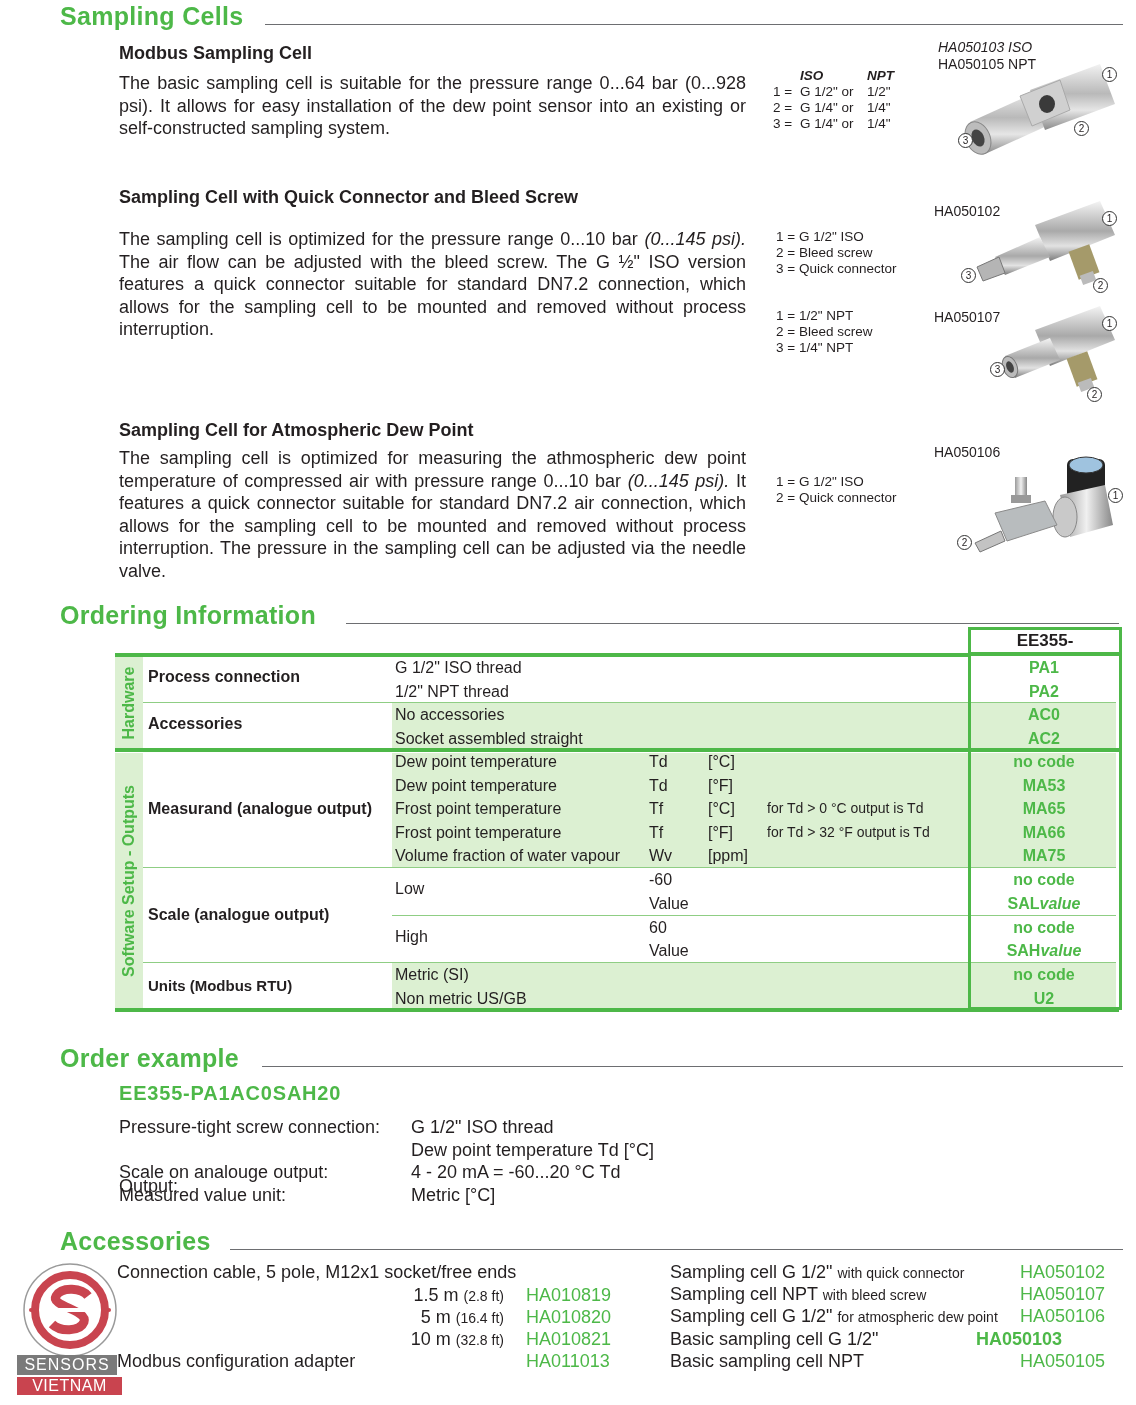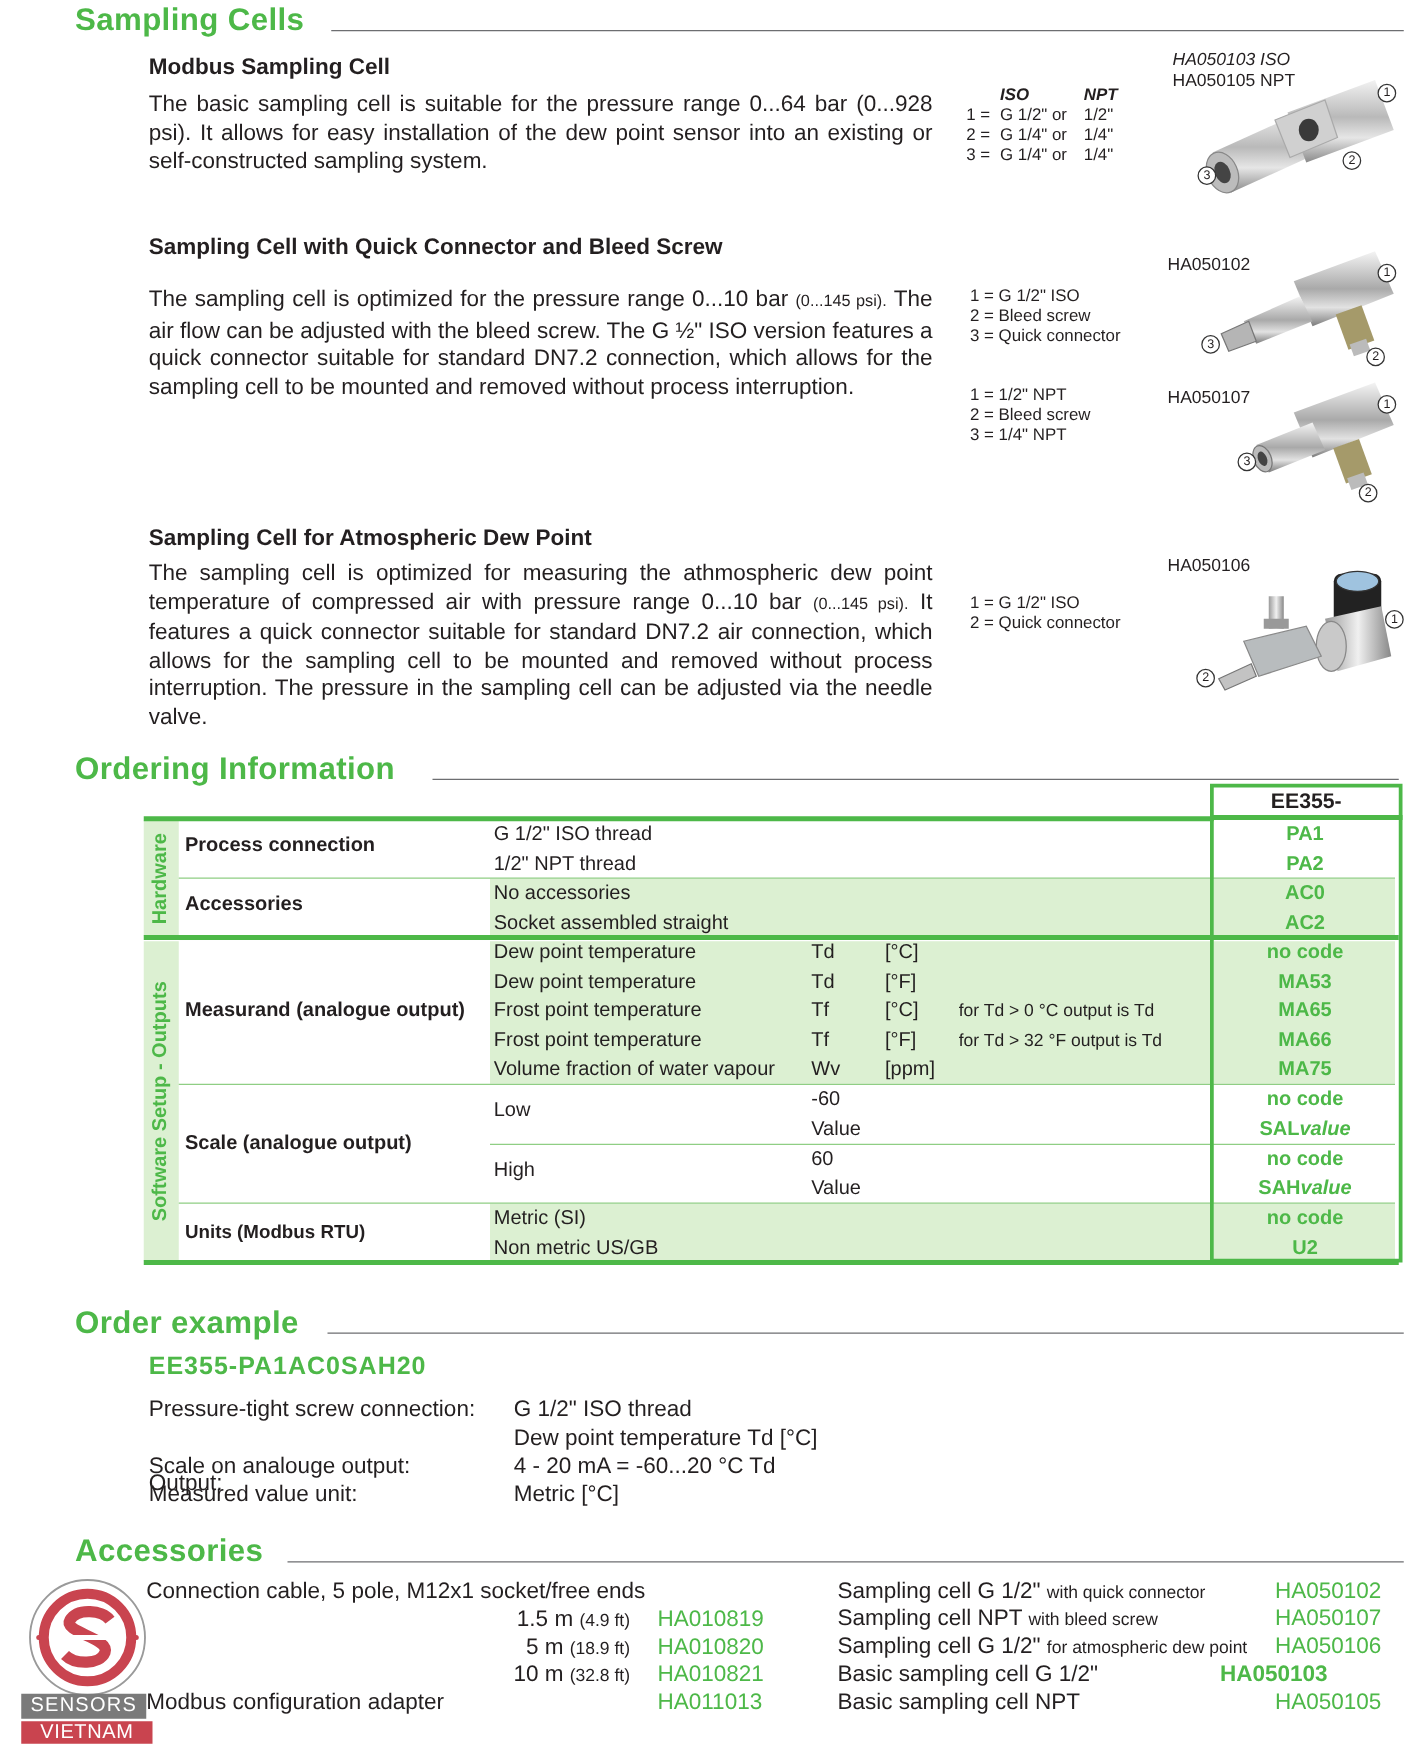--- a/index.html
+++ b/index.html
@@ -2,21 +2,21 @@
 <html><head>
 <meta charset="utf-8">
 <style>
   html,body{margin:0;padding:0;background:#fff;}
   body{width:1136px;height:1405px;position:relative;overflow:hidden;font-family:"Liberation Sans",sans-serif;color:#231f20;}
   .abs{position:absolute;}
   .sec-title{position:absolute;left:60px;font-weight:bold;color:#4db848;font-size:25px;letter-spacing:0.3px;white-space:nowrap;}
   .sec-rule{position:absolute;height:0;border-top:1.5px solid #6d6e71;}
   .sub-title{position:absolute;left:119px;font-weight:bold;font-size:18px;color:#231f20;white-space:nowrap;}
   .para{position:absolute;left:119px;width:627px;font-size:18px;line-height:22.5px;text-align:justify;color:#231f20;}
-  .para small{font-size:13px;}
+  .para small{font-size:18px;font-style:italic;}
   .legend{position:absolute;font-size:13.5px;line-height:16px;color:#231f20;white-space:nowrap;}
   .pn{position:absolute;font-size:14px;color:#231f20;white-space:nowrap;line-height:16px;}
   .photo{position:absolute;}
   .num{position:absolute;width:13px;height:13px;border:1px solid #333;border-radius:50%;background:#fff;font-size:10px;line-height:13px;text-align:center;color:#231f20;}
   
   .otable{position:absolute;left:115px;top:656px;width:1004px;}
   .row{position:absolute;left:0;width:1004px;height:23.5px;font-size:16px;line-height:23.5px;}
   .cell{position:absolute;top:0;white-space:nowrap;}
   .code{position:absolute;left:855px;width:148px;text-align:center;font-weight:bold;color:#4db848;}
   .green-bg{background:#dcf0d2;}
@@ -305,23 +305,23 @@
 <div class="ex" style="left:119px;top:1161px;">Scale on analouge output:</div>
 <div class="ex" style="left:411px;top:1161px;">4 - 20 mA = -60...20 °C Td</div>
 <div class="ex" style="left:119px;top:1184px;">Measured value unit:</div>
 <div class="ex" style="left:411px;top:1184px;">Metric [°C]</div>
 
 <div class="sec-title" style="top:1227px;">Accessories</div>
 <div class="sec-rule" style="left:230px;top:1249px;width:893px;"></div>
 
 <div class="acc" style="left:117px;top:1261px;">Connection cable, 5 pole, M12x1 socket/free ends</div>
 
-<div class="acc" style="left:300px;top:1284px;width:204px;text-align:right;"><span>1.5 m</span> <small>(4.9 ft)</small></div>
+<div class="acc" style="left:300px;top:1284px;width:204px;text-align:right;"><span>1.5 m</span> <small>(2.8 ft)</small></div>
 <div class="acc-code" style="left:526px;top:1284px;">HA010819</div>
-<div class="acc" style="left:300px;top:1306px;width:204px;text-align:right;"><span>5 m</span> <small>(18.9 ft)</small></div>
+<div class="acc" style="left:300px;top:1306px;width:204px;text-align:right;"><span>5 m</span> <small>(16.4 ft)</small></div>
 <div class="acc-code" style="left:526px;top:1306px;">HA010820</div>
 <div class="acc" style="left:300px;top:1328px;width:204px;text-align:right;"><span>10 m</span> <small>(32.8 ft)</small></div>
 <div class="acc-code" style="left:526px;top:1328px;">HA010821</div>
 
 <div class="acc" style="left:117px;top:1350px;">Modbus configuration adapter</div>
 <div class="acc-code" style="left:526px;top:1350px;text-align:right;">HA011013</div>
 
 <div class="acc" style="left:670px;top:1261px;"><span>Sampling cell G 1/2"</span> <small>with quick connector</small></div>
 <div class="acc-code" style="left:1020px;top:1261px;">HA050102</div>
 <div class="acc" style="left:670px;top:1283px;"><span>Sampling cell NPT</span> <small>with bleed screw</small></div>

